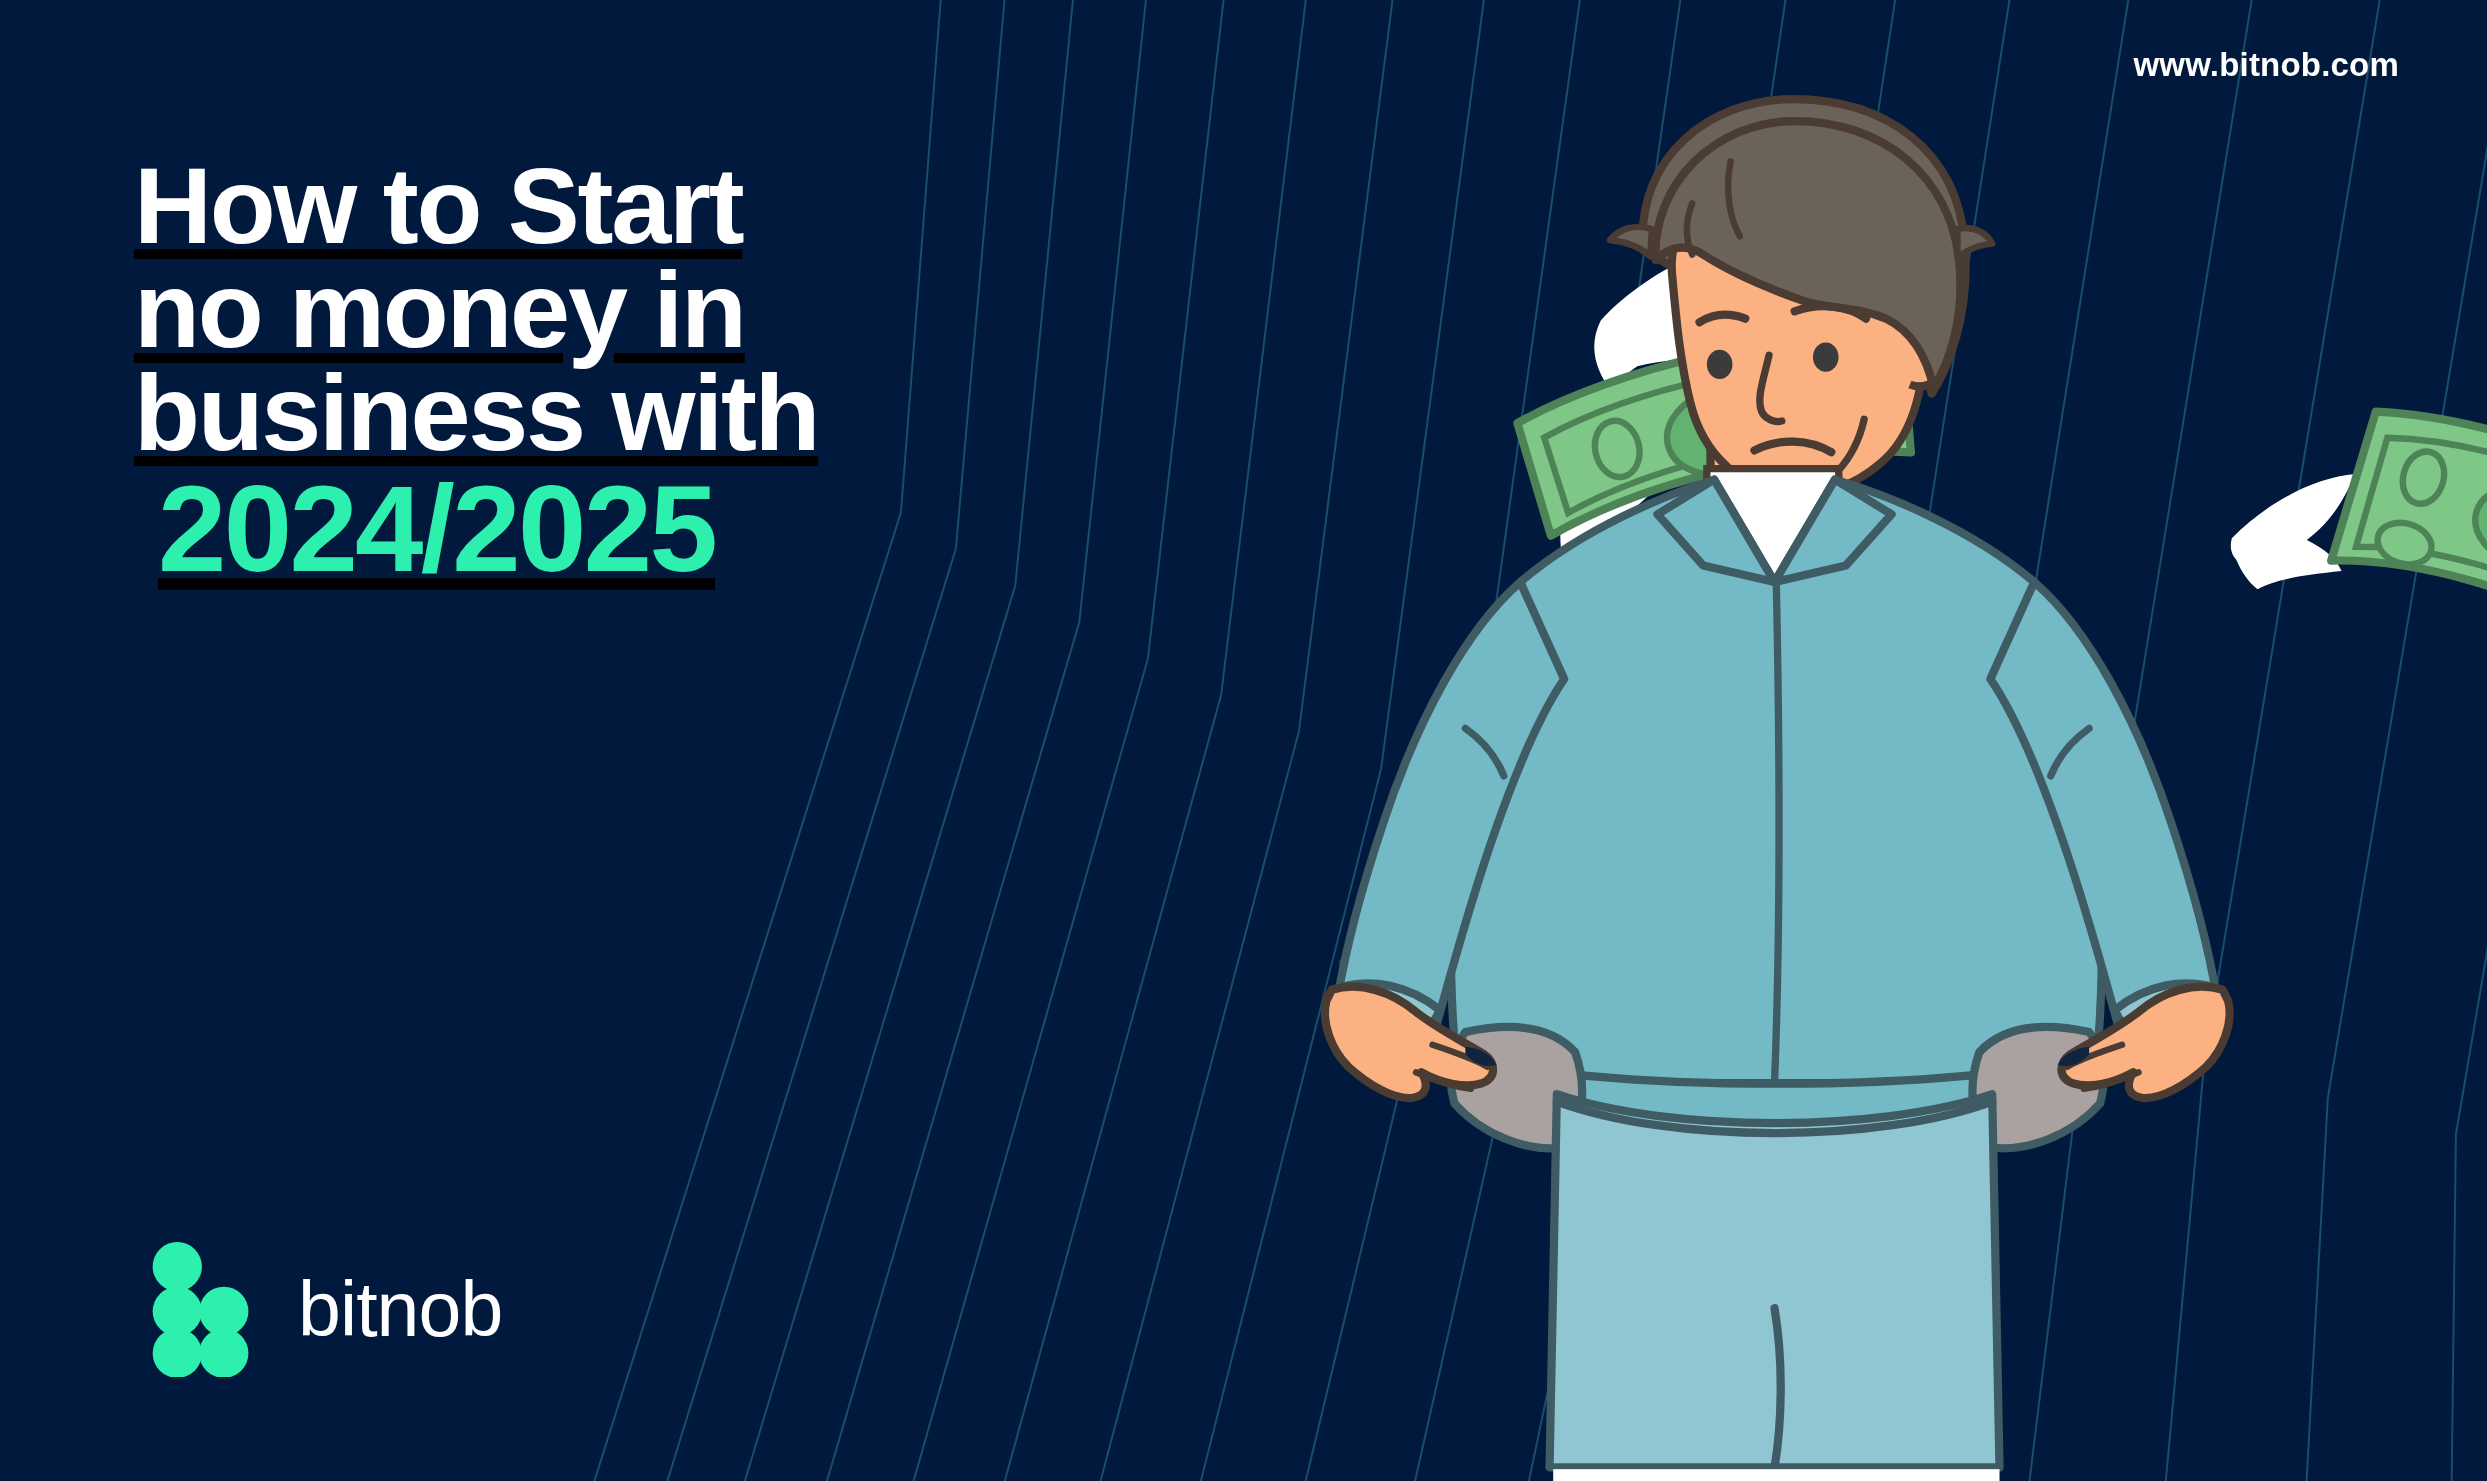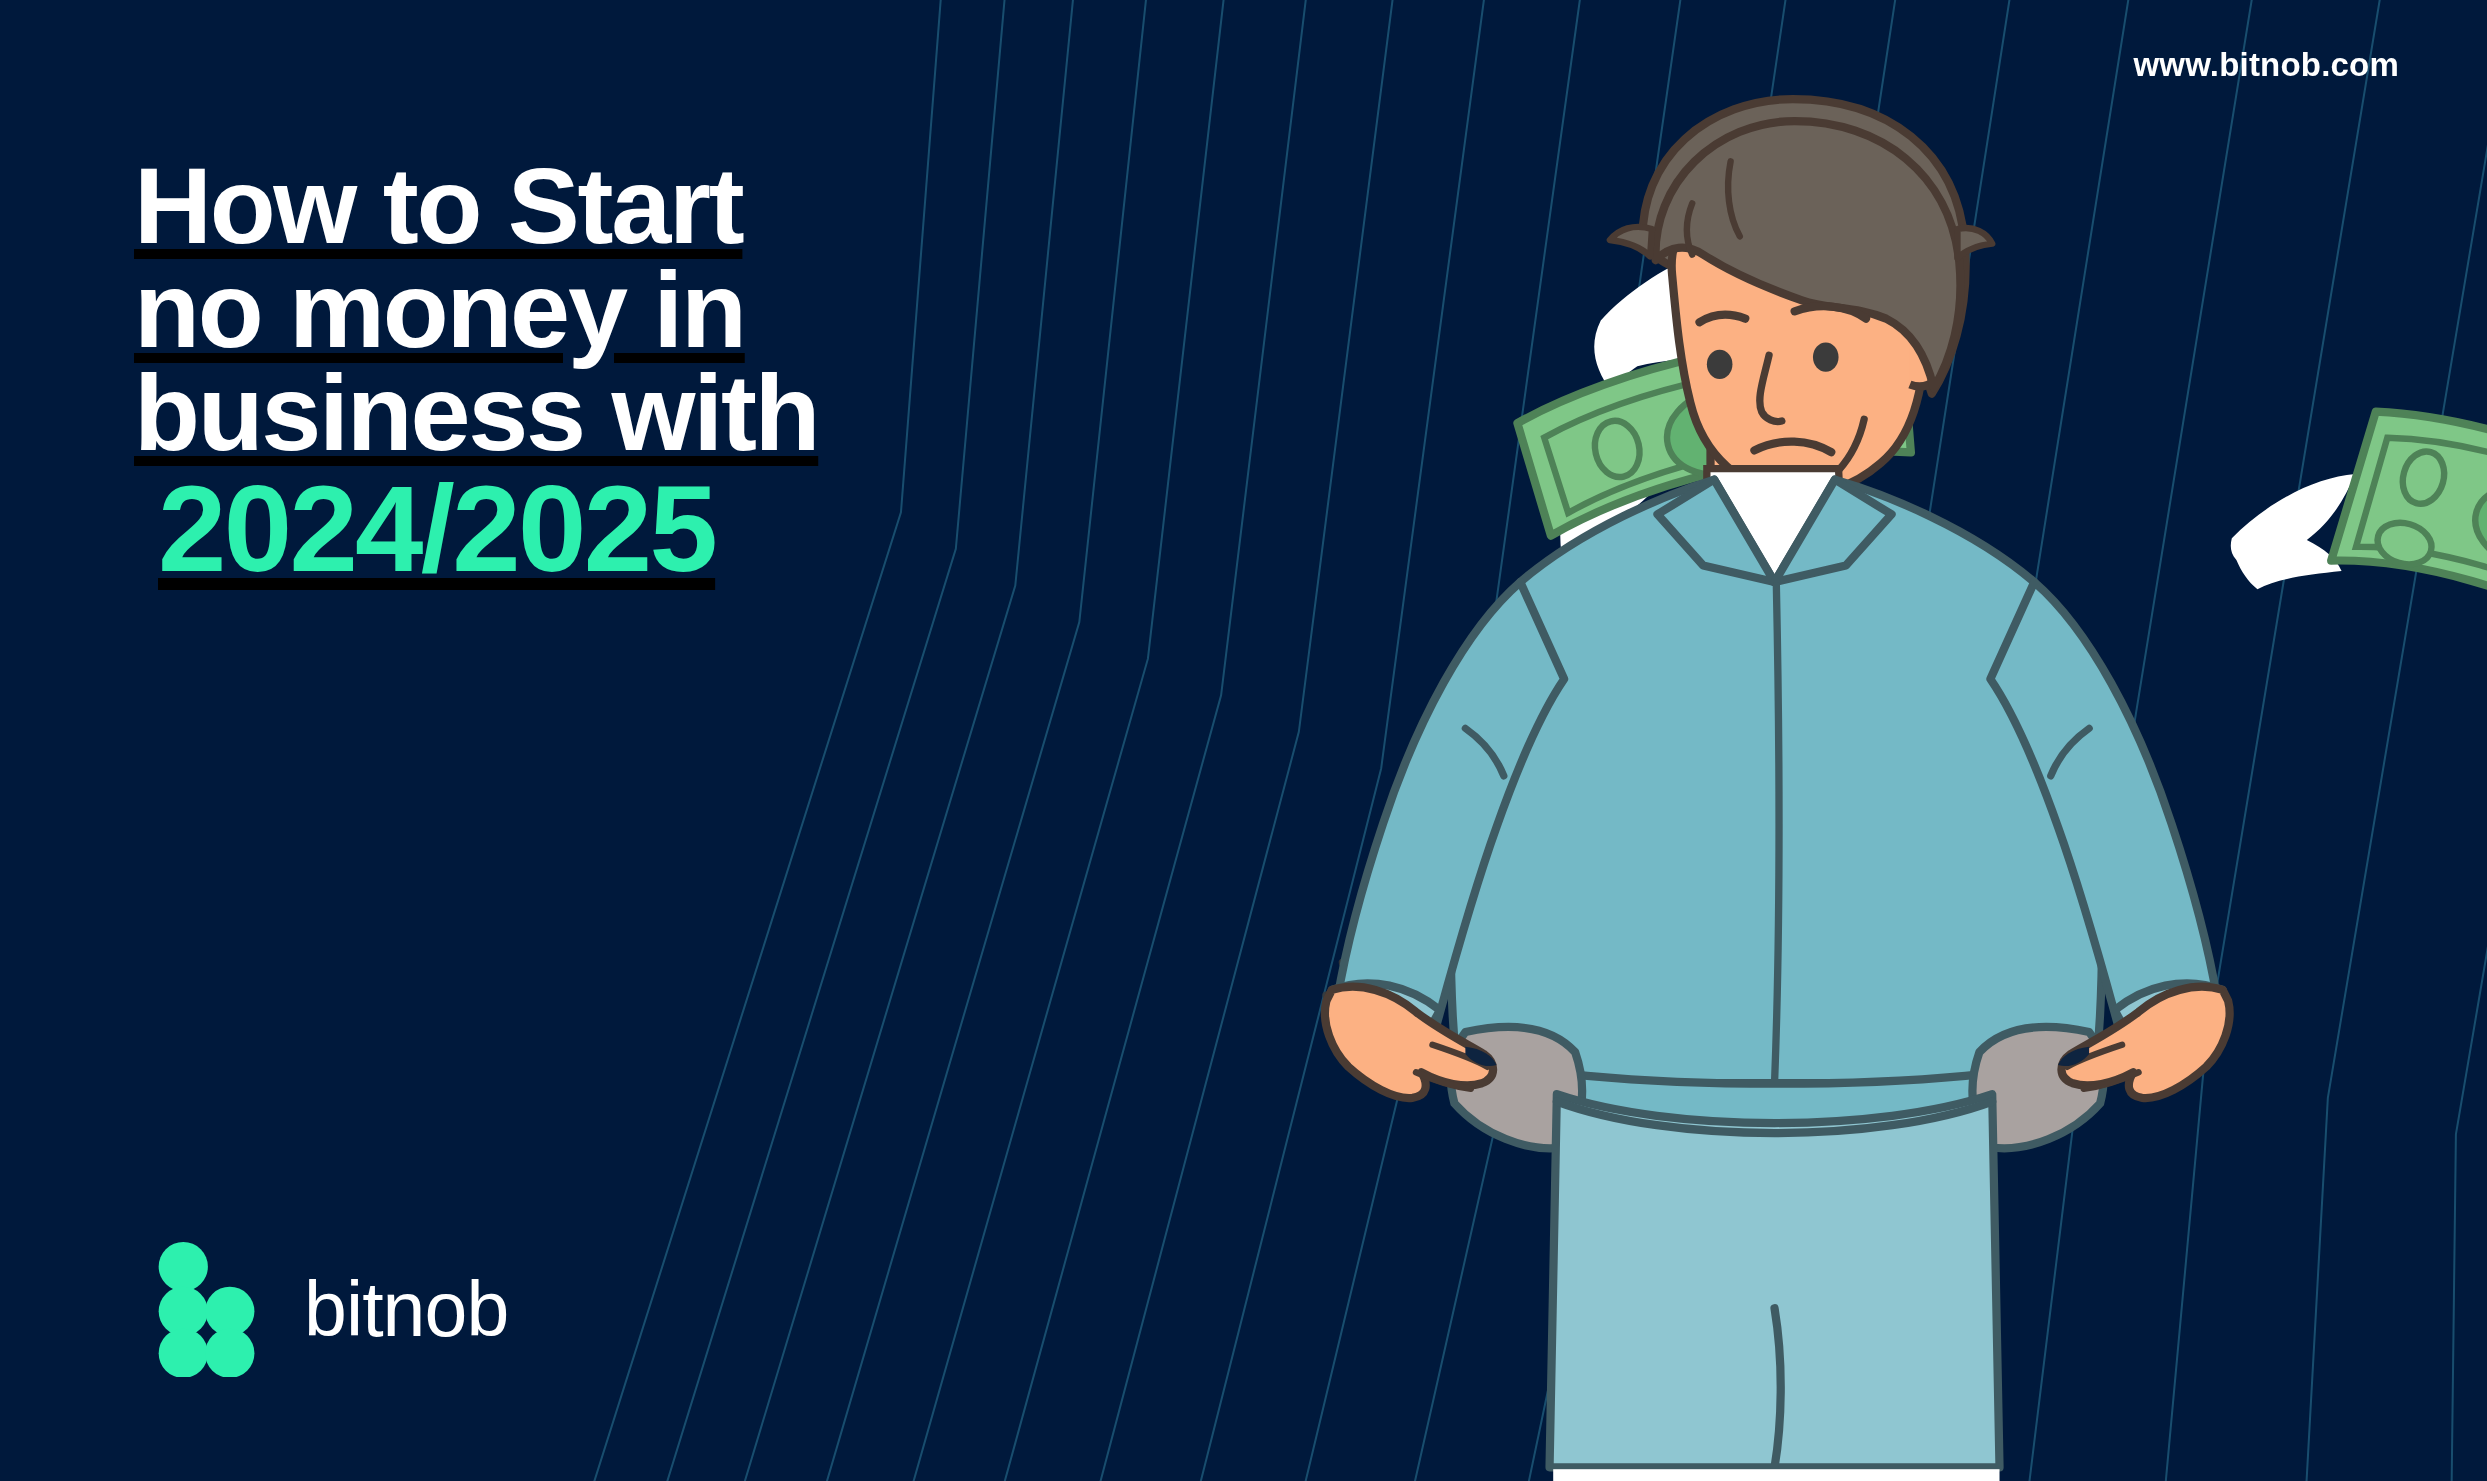--- a/index.html
+++ b/index.html
@@ -48,21 +48,21 @@
     line-height:1.04;
     font-weight:700;
     letter-spacing:-2.7px;
     white-space:nowrap;
     margin-left:24px;
   }
 
   
   #logo{
     position:absolute;
-    left:143px; top:1242px;
+    left:137px; top:1242px;
     display:flex;
     align-items:center;
     gap:33px;
   }
   #logo-mark{width:128px;height:135px;display:block;}
   #logo-wordmark{
     color:#ffffff;
     font-size:77px;
     font-weight:500;
     letter-spacing:-0.9px;

